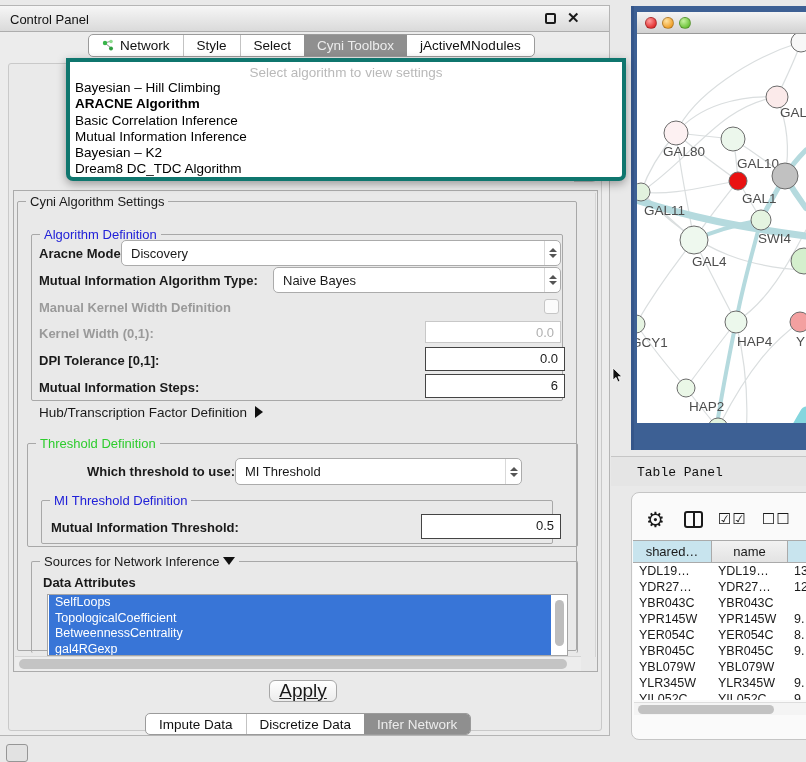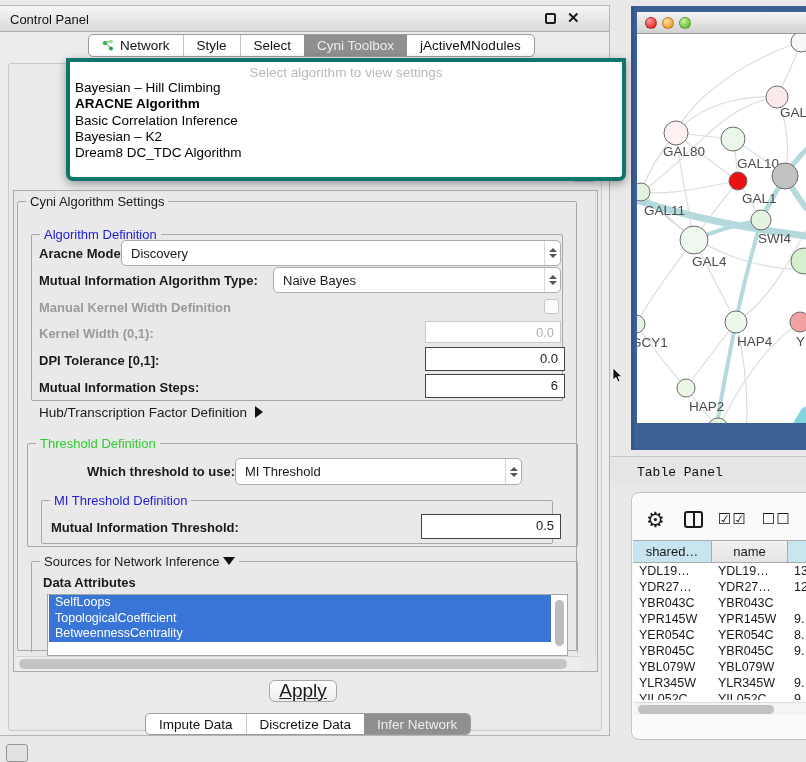--- a/index.html
+++ b/index.html
@@ -180,20 +180,21 @@
   <div class="abs ghost-box1"></div>
   <div class="abs ghost-combo"></div>
   <div class="abs ghost-box2"></div>
 
   <div class="abs algo-popup">
     <div class="algo-placeholder">Select algorithm to view settings</div>
     <div id="algo-items">
         <div class="algo-item">Bayesian – Hill Climbing</div>
         <div class="algo-item sel">ARACNE Algorithm</div>
         <div class="algo-item">Basic Correlation Inference</div>
+        <div class="algo-item">Mutual Information Inference</div>
         <div class="algo-item">Bayesian – K2</div>
         <div class="algo-item">Dream8 DC_TDC Algorithm</div>
       </div>
   </div>
 
   <div class="abs settings-viewport">
 
     <div class="groupbox" style="left:3px;top:10px;width:560px;height:450px;">
       <span class="legend">Cyni Algorithm Settings</span>
     </div>
@@ -251,20 +252,21 @@
       <span class="legend">
         <span>Sources for Network Inference</span> <span class="tri-down"></span>
       </span>
     </div>
     <span class="lbl" style="left:29px;top:384px;">Data Attributes</span>
     <div class="attr-list" style="left:33px;top:403px;width:521px;height:62px;" id="attr-list">
       <div class="attr-scroll"></div>
     <div class="attr-item">SelfLoops</div>
         <div class="attr-item">TopologicalCoefficient</div>
         <div class="attr-item">BetweennessCentrality</div>
+        <div class="attr-item">gal4RGexp</div>
       </div>
 
     <div class="vscroll">
         <div class="vthumb"></div>
       </div>
     <div class="hscroll">
         <div class="hthumb"></div>
       </div>
   </div>
 

